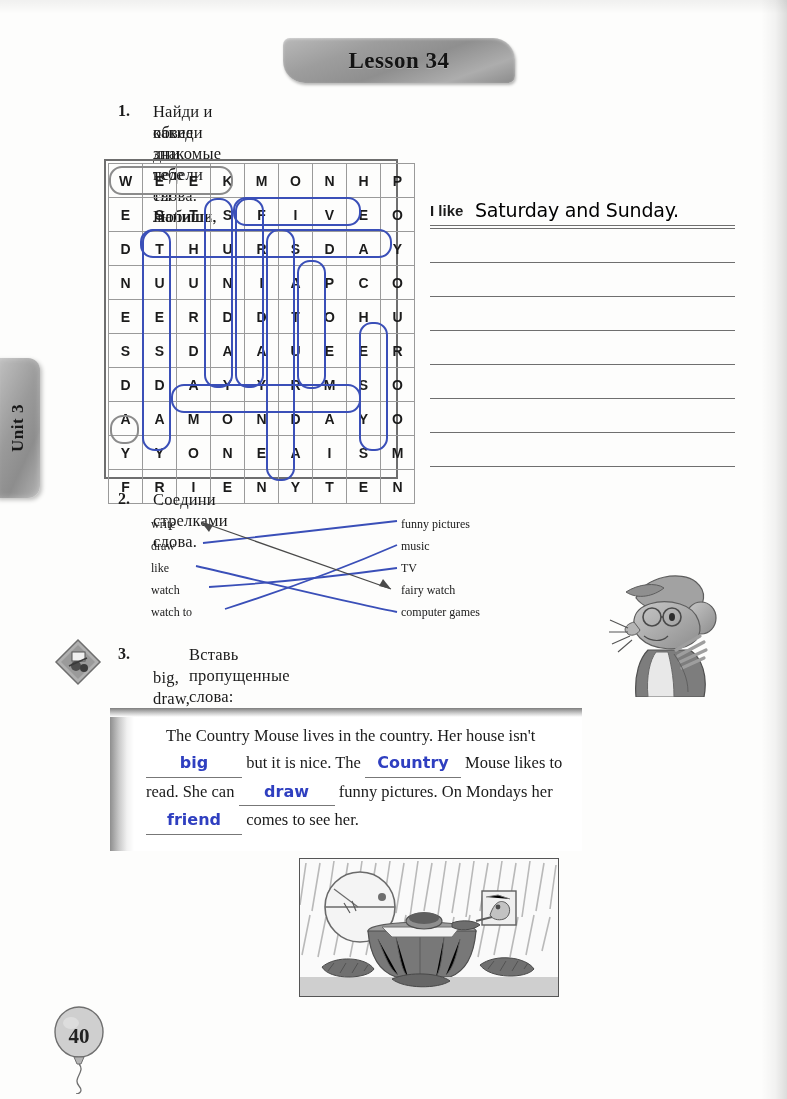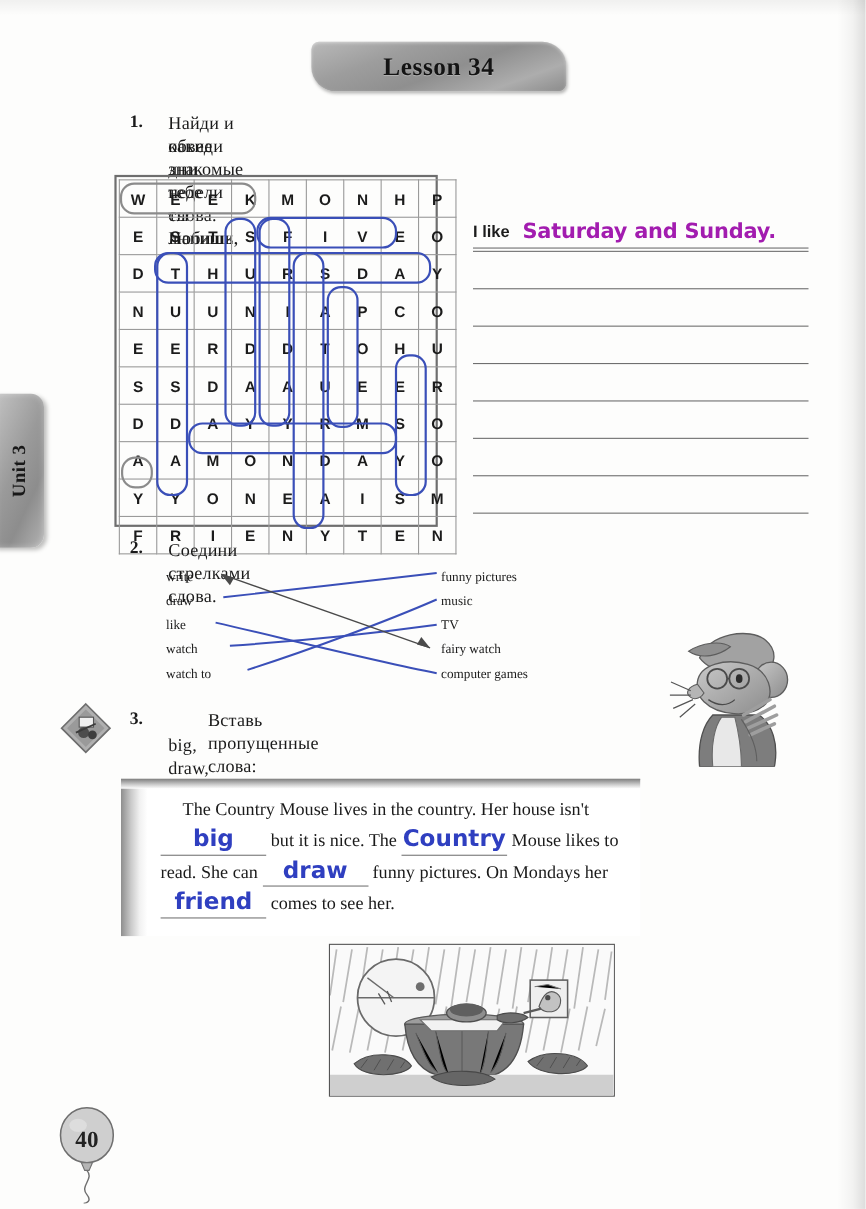--- a/index.html
+++ b/index.html
@@ -88,21 +88,21 @@
   .ans-wrap{position:absolute;left:430px;top:163px;width:305px;margin-top:36px;}
   .ans-first{position:relative;height:30px;}
   .ilike{
     position:absolute;left:0;top:3px;
     font-family:"Liberation Sans", sans-serif;
     font-size:15px;font-weight:600;color:#1c1c1c;
   }
   .hand-ans{
     position:absolute;left:45px;top:0px;
     font-family:"DejaVu Sans", sans-serif;
-    font-size:19px;font-weight:700;color:#a21caf;
+    font-size:19px;font-weight:400;color:#000000;
     letter-spacing:-.2px;
   }
   .rule-first{position:absolute;left:0;top:26px;width:305px;border-bottom:1.4px solid #6f6f6f;}
   .rules{position:absolute;left:430px;top:195px;}
   .rules .rl{width:305px;height:33px;border-bottom:1.4px solid #6f6f6f;}
 
   
   .match{position:absolute;left:151px;top:513px;width:400px;height:110px;}
   .mcol-l{position:absolute;left:0;top:0;}
   .mcol-r{position:absolute;left:250px;top:0;}
@@ -125,21 +125,21 @@
     position:absolute;left:110px;top:708px;width:472px;height:9px;
     background:linear-gradient(to bottom,#7e7e7e,#cfcfcf 60%,#ffffff);
   }
   .frame-text{
     position:absolute;left:146px;top:722px;width:430px;
     font-size:16.5px;line-height:27.4px;color:#1a1a1a;
   }
   .blank{
     display:inline-block;position:relative;text-align:center;
     color:#2f3fc0;font-family:"DejaVu Sans",sans-serif;font-weight:600;
-    font-size:21px;border-bottom:1.3px solid #777;vertical-align:baseline;
+    font-size:16px;border-bottom:1.3px solid #777;vertical-align:baseline;
   }
   .indent{display:inline-block;width:20px;}
 
   
   .pic{
     position:absolute;left:299px;top:858px;width:258px;height:137px;
     border:1.6px solid #555;background:#ffffff;overflow:hidden;
   }
 
   

